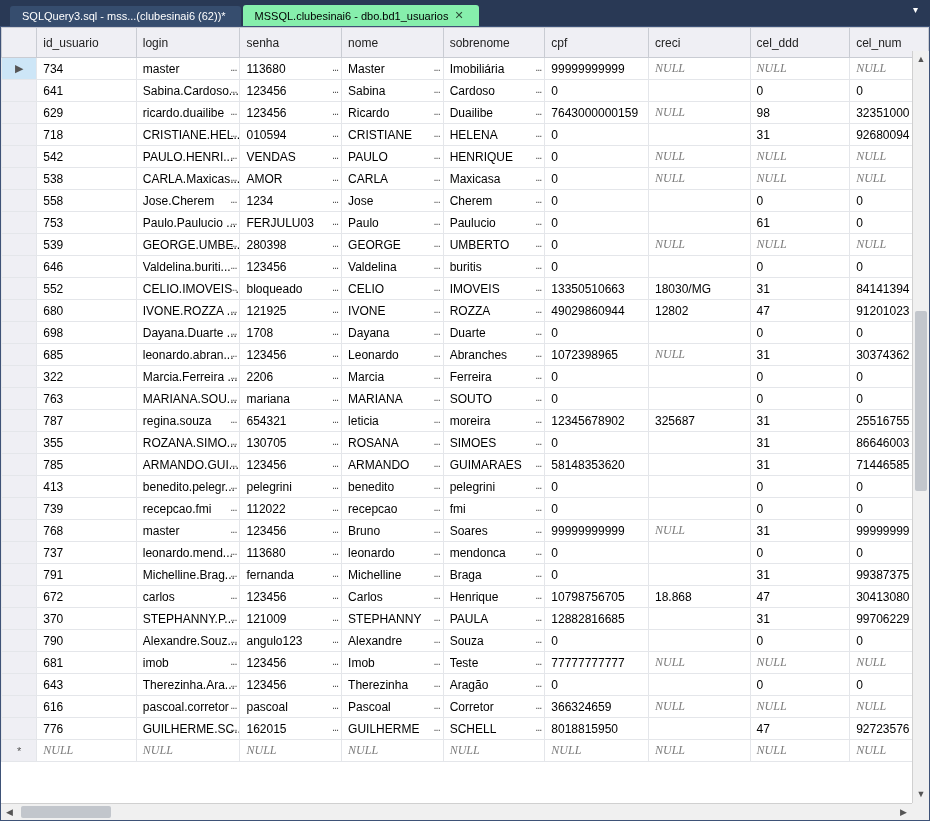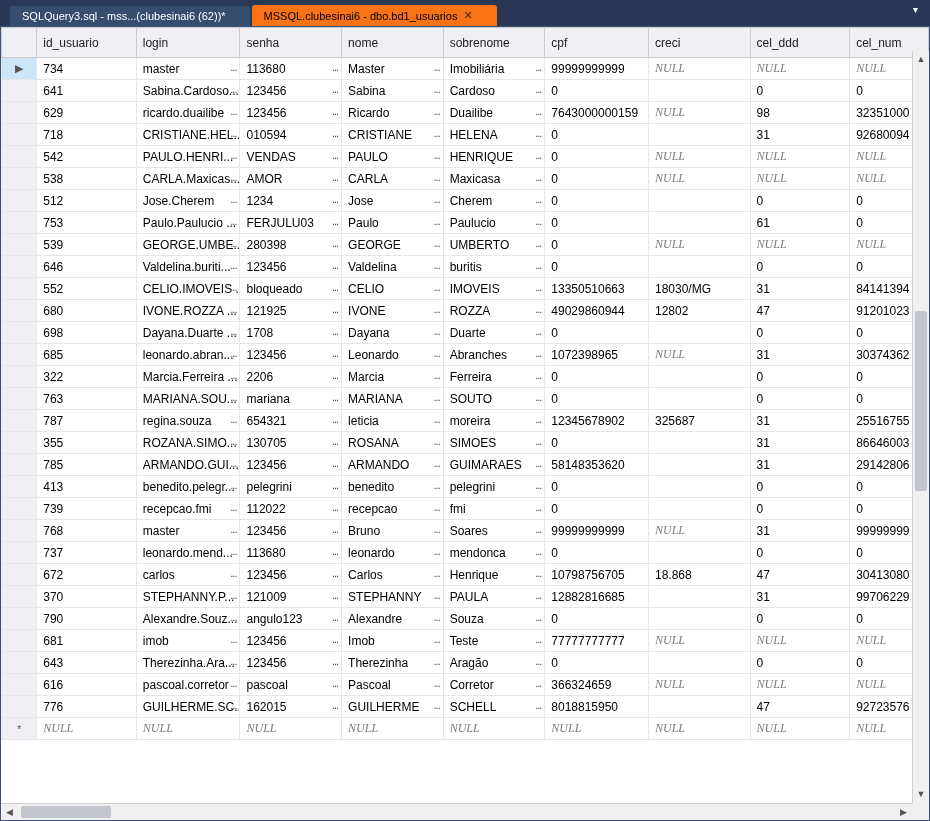--- a/index.html
+++ b/index.html
@@ -15,34 +15,34 @@
   }
   .tabbar {
     display: flex;
     align-items: flex-end;
     height: 26px;
     background: #293955;
     padding-left: 10px;
     gap: 0;
   }
   .tab {
-    padding: 4px 24px 4px 12px;
+    padding: 4px 15px 4px 12px;
     font-size: 11px;
     color: #fff;
     background: #364d6e;
     border-top-left-radius: 3px;
     border-top-right-radius: 3px;
     display: flex;
     align-items: center;
     gap: 6px;
     cursor: pointer;
     margin-right: 2px;
   }
   .tab.active {
-    background: #f97316;
+    background: #86efac;
     color: #000;
   }
   .tab .close {
     font-size: 11px;
     color: inherit;
     opacity: .7;
   }
   .grid-wrap {
     background: #fff;
     height: calc(100% - 26px);
@@ -279,21 +279,21 @@
           <td>AMOR<span class="ell">...</span></td>
           <td>CARLA<span class="ell">...</span></td>
           <td>Maxicasa<span class="ell">...</span></td>
           <td>0</td>
           <td><span class="null">NULL</span></td>
           <td><span class="null">NULL</span></td>
           <td><span class="null">NULL</span></td>
         </tr>
         <tr>
           <td class="rowhead"></td>
-          <td>512</td>
+          <td>558</td>
           <td>Jose.Cherem<span class="ell">...</span></td>
           <td>1234<span class="ell">...</span></td>
           <td>Jose<span class="ell">...</span></td>
           <td>Cherem<span class="ell">...</span></td>
           <td>0</td>
           <td></td>
           <td>0</td>
           <td>0</td>
         </tr>
         <tr>
@@ -431,21 +431,21 @@
         <tr>
           <td class="rowhead"></td>
           <td>785</td>
           <td>ARMANDO.GUI...<span class="ell">...</span></td>
           <td>123456<span class="ell">...</span></td>
           <td>ARMANDO<span class="ell">...</span></td>
           <td>GUIMARAES<span class="ell">...</span></td>
           <td>58148353620</td>
           <td></td>
           <td>31</td>
-          <td>29142806</td>
+          <td>71446585</td>
         </tr>
         <tr>
           <td class="rowhead"></td>
           <td>413</td>
           <td>benedito.pelegr...<span class="ell">...</span></td>
           <td>pelegrini<span class="ell">...</span></td>
           <td>benedito<span class="ell">...</span></td>
           <td>pelegrini<span class="ell">...</span></td>
           <td>0</td>
           <td></td>
@@ -480,20 +480,32 @@
           <td class="rowhead"></td>
           <td>737</td>
           <td>leonardo.mend...<span class="ell">...</span></td>
           <td>113680<span class="ell">...</span></td>
           <td>leonardo<span class="ell">...</span></td>
           <td>mendonca<span class="ell">...</span></td>
           <td>0</td>
           <td></td>
           <td>0</td>
           <td>0</td>
+        </tr>
+        <tr>
+          <td class="rowhead"></td>
+          <td>791</td>
+          <td>Michelline.Brag...<span class="ell">...</span></td>
+          <td>fernanda<span class="ell">...</span></td>
+          <td>Michelline<span class="ell">...</span></td>
+          <td>Braga<span class="ell">...</span></td>
+          <td>0</td>
+          <td></td>
+          <td>31</td>
+          <td>99387375</td>
         </tr>
         <tr>
           <td class="rowhead"></td>
           <td>672</td>
           <td>carlos<span class="ell">...</span></td>
           <td>123456<span class="ell">...</span></td>
           <td>Carlos<span class="ell">...</span></td>
           <td>Henrique<span class="ell">...</span></td>
           <td>10798756705</td>
           <td>18.868</td>

